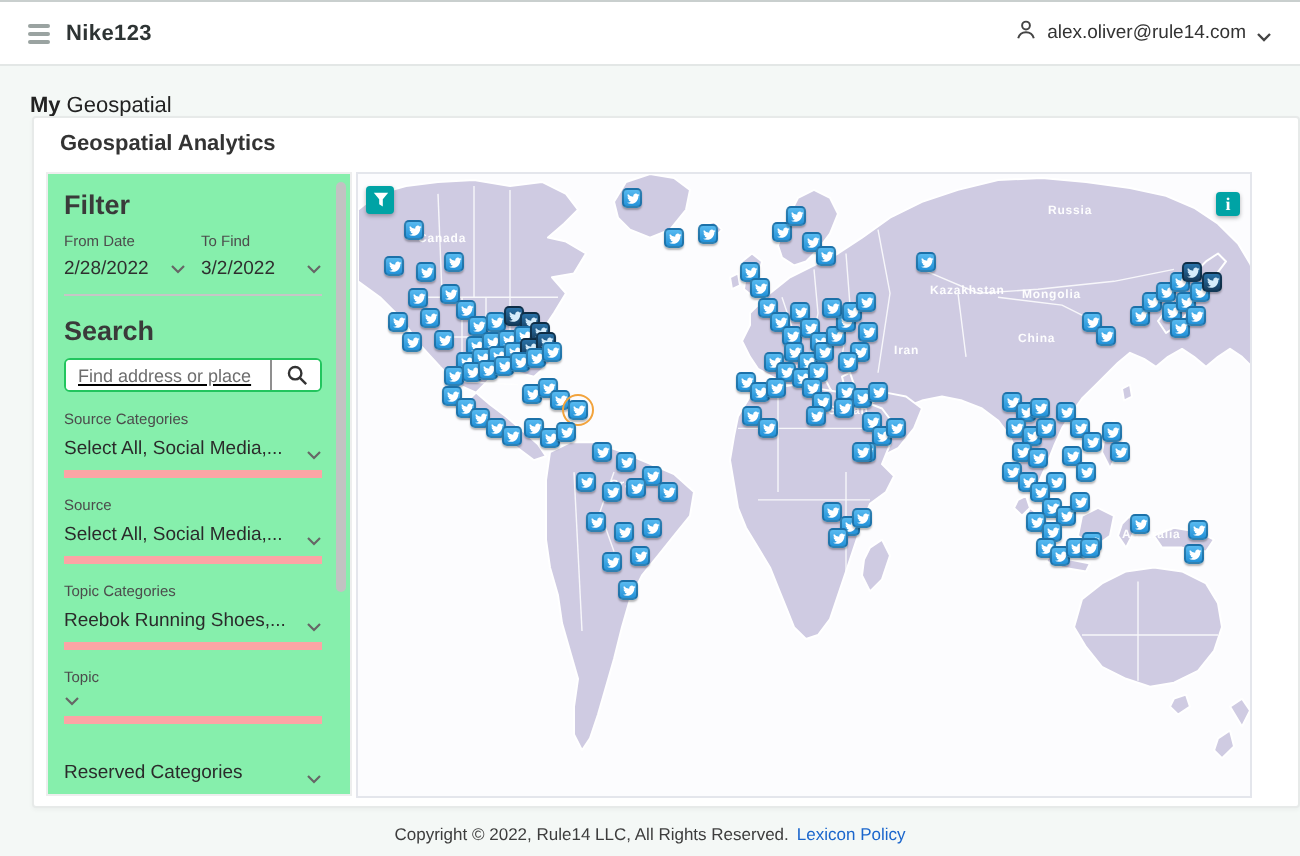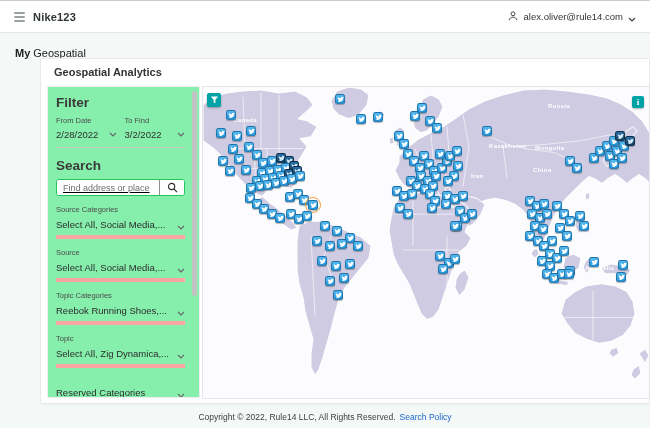--- a/index.html
+++ b/index.html
@@ -16,21 +16,21 @@
   .nav-right .email{font-size:9.5px;color:#333;}
   .chev{display:inline-block;}
 
   
   .crumbbar{padding:10px 15px 6px;}
   .crumb{font-size:11px;color:#222;}
   .crumb .pfx{font-weight:700;margin-right:3px;}
 
   
   .card{position:absolute;left:16px;right:0;top:58px;height:346px;background:#fff;
-    border:1px solid #e7eae9;border-radius:2px;box-shadow:0 1px 2px rgba(0,0,0,.04);margin-left:24px;}
+    border:1px solid #e7eae9;border-radius:2px;box-shadow:0 1px 2px rgba(0,0,0,.04);}
   .card-title{position:absolute;left:13px;top:7px;font-size:11px;font-weight:700;color:#333;}
 
   
   .fpanel{position:absolute;left:6px;top:27px;width:153px;height:312px;background:#86efac;
     border:1px solid #eeeeee;padding:6px 14px 0 8px;overflow:hidden;}
   .scroll-thumb{position:absolute;right:2px;top:4px;width:5px;height:205px;background:#c2c2c2;border-radius:3px;}
   .fhead{font-size:13.5px;font-weight:600;color:#3a3a3a;margin:2px 0 6px;}
   .daterow{display:flex;gap:8px;}
   .dcol{width:62px;}
   .flabel{font-size:7.5px;color:#4c4c4c;margin-bottom:2px;}
@@ -176,21 +176,20 @@
         <span>Reebok Running Shoes,...</span>
         <svg width="8" height="5" viewBox="0 0 8 5" fill="none" stroke="#666" stroke-width="1.1">
             <path d="M1 1l3 3 3-3"></path>
           </svg>
       </div>
     </div>
 
     <div class="field">
       <div class="flabel">Topic</div>
       <div class="fval">
-        <span>Select All, Zig Dynamica,...</span>
         <svg width="8" height="5" viewBox="0 0 8 5" fill="none" stroke="#666" stroke-width="1.1">
             <path d="M1 1l3 3 3-3"></path>
           </svg>
       </div>
     </div>
 
     <div class="field lex">
       <div class="fval">
         <span>Reserved Categories</span>
         <svg width="8" height="5" viewBox="0 0 8 5" fill="none" stroke="#666" stroke-width="1.1">
@@ -1072,14 +1071,14 @@
       <span class="map-label" style="left: 268px; top: 86px;">Iran</span>
       <span class="map-label" style="left: 214px; top: 96px;">Libya</span>
       <span class="map-label" style="left: 235px; top: 116px;">Sudan</span>
       <span class="map-label" style="left: 126px; top: 153px;">Brazil</span>
       <span class="map-label" style="left: 382px; top: 178px;">Australia</span>
     </div>
 </div>
 
 <div class="footer">
   <span>Copyright © 2022, Rule14 LLC, All Rights Reserved.</span>
-  <span class="link">Search Policy</span>
+  <span class="link">Lexicon Policy</span>
 </div>
 
 </body></html>

